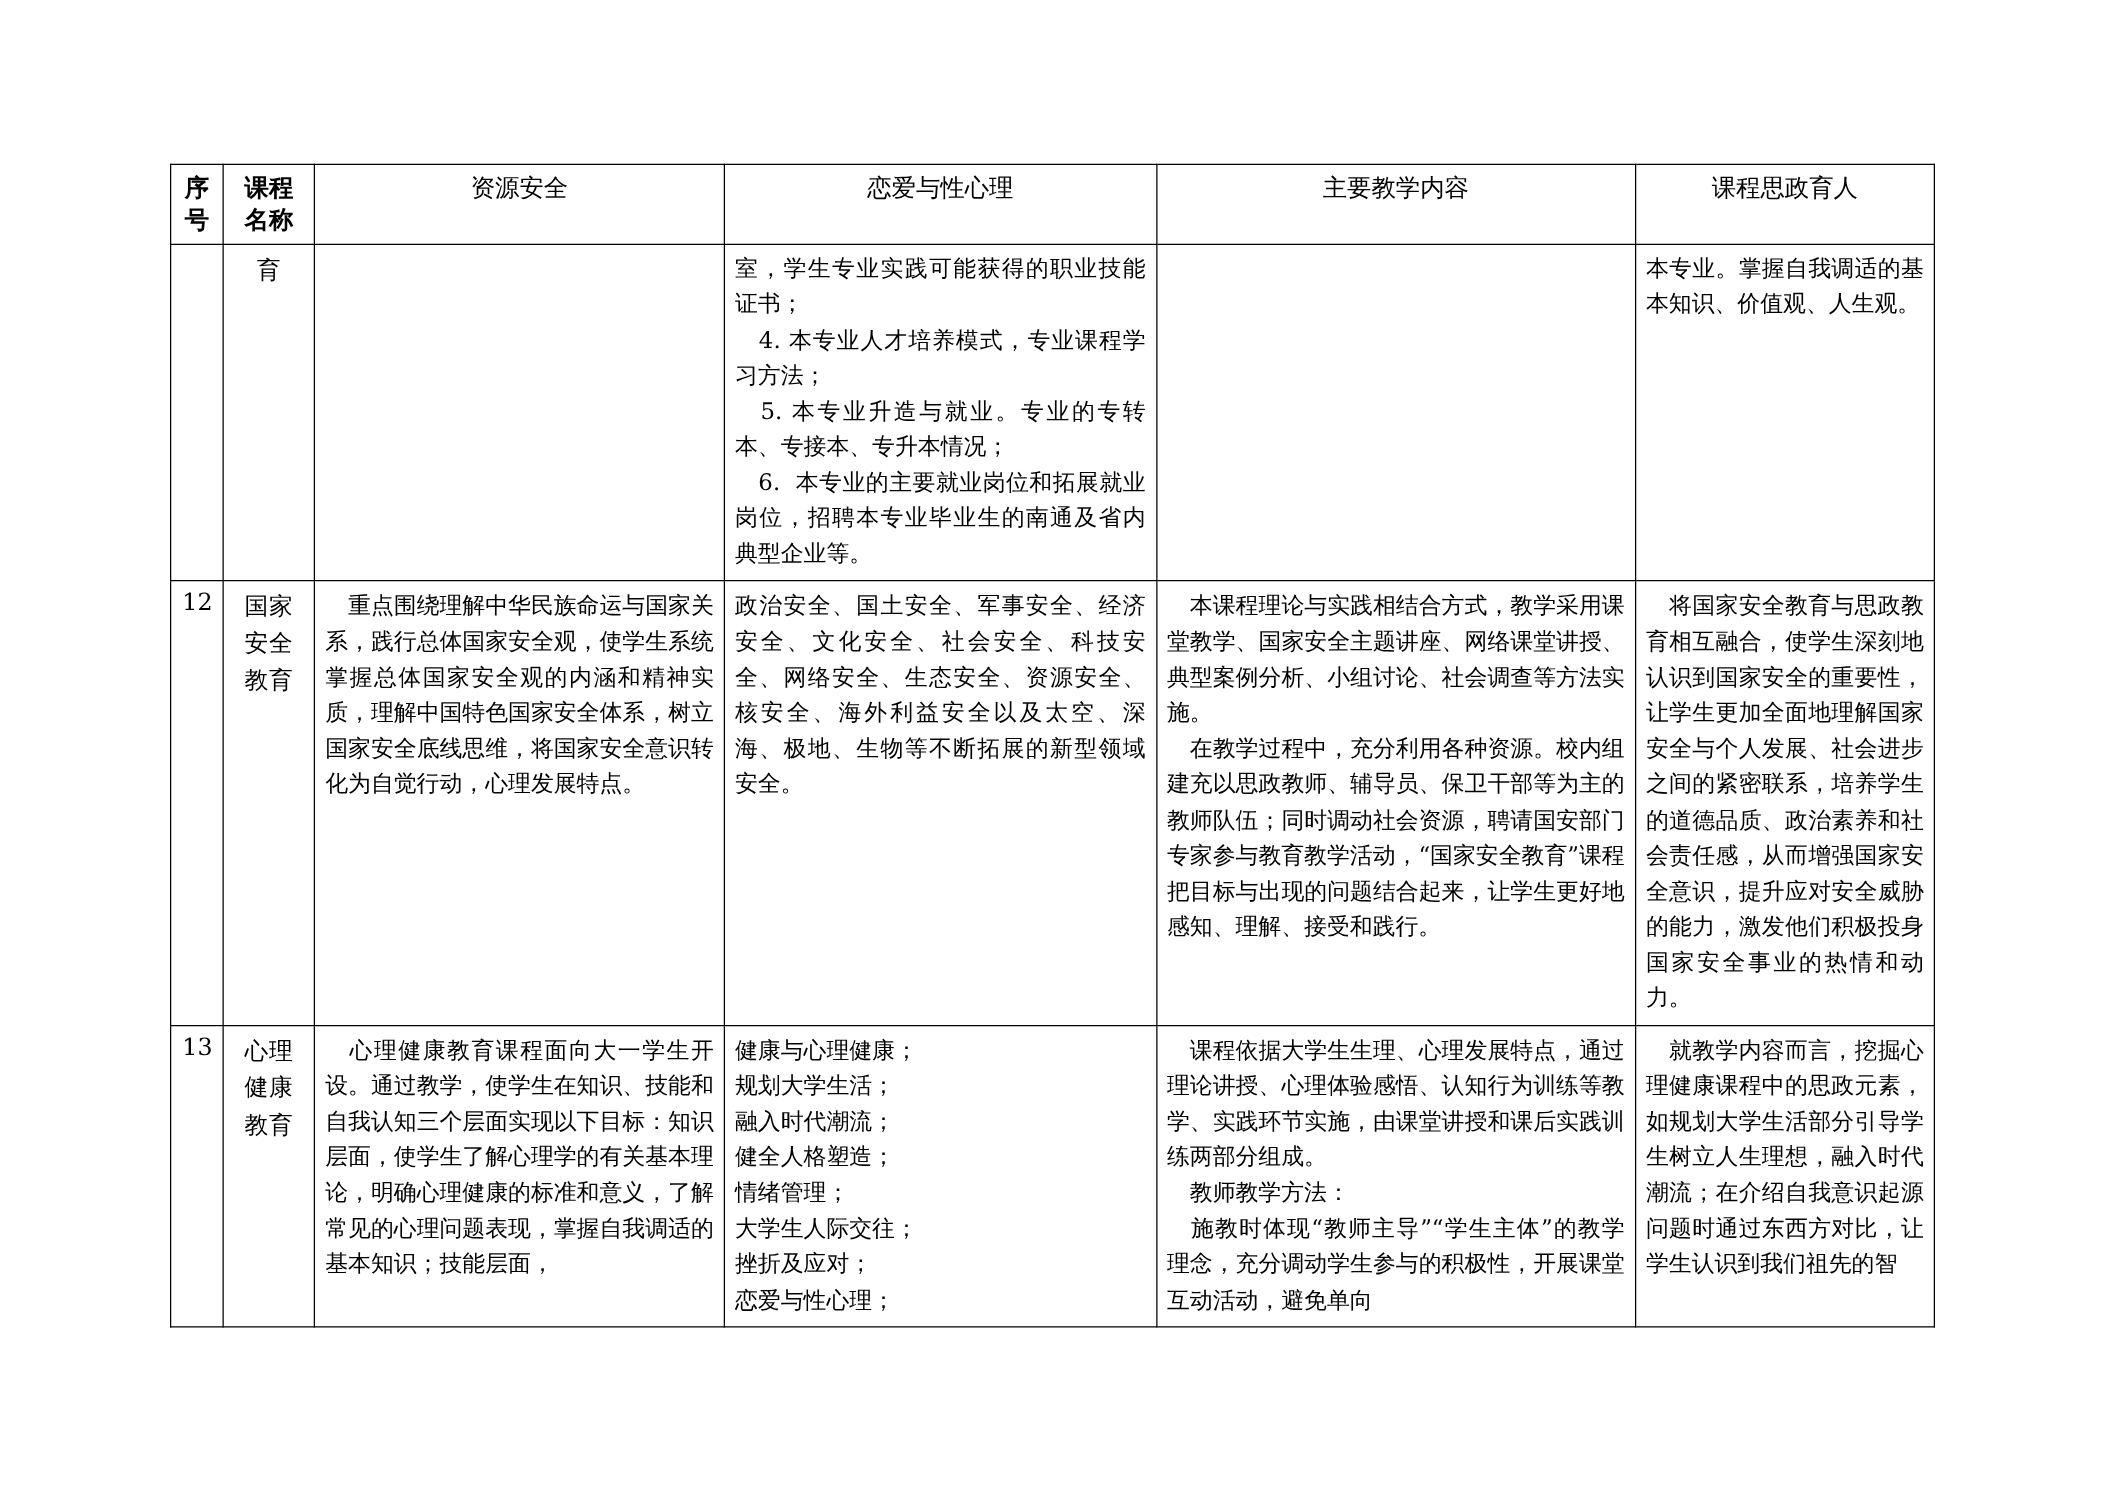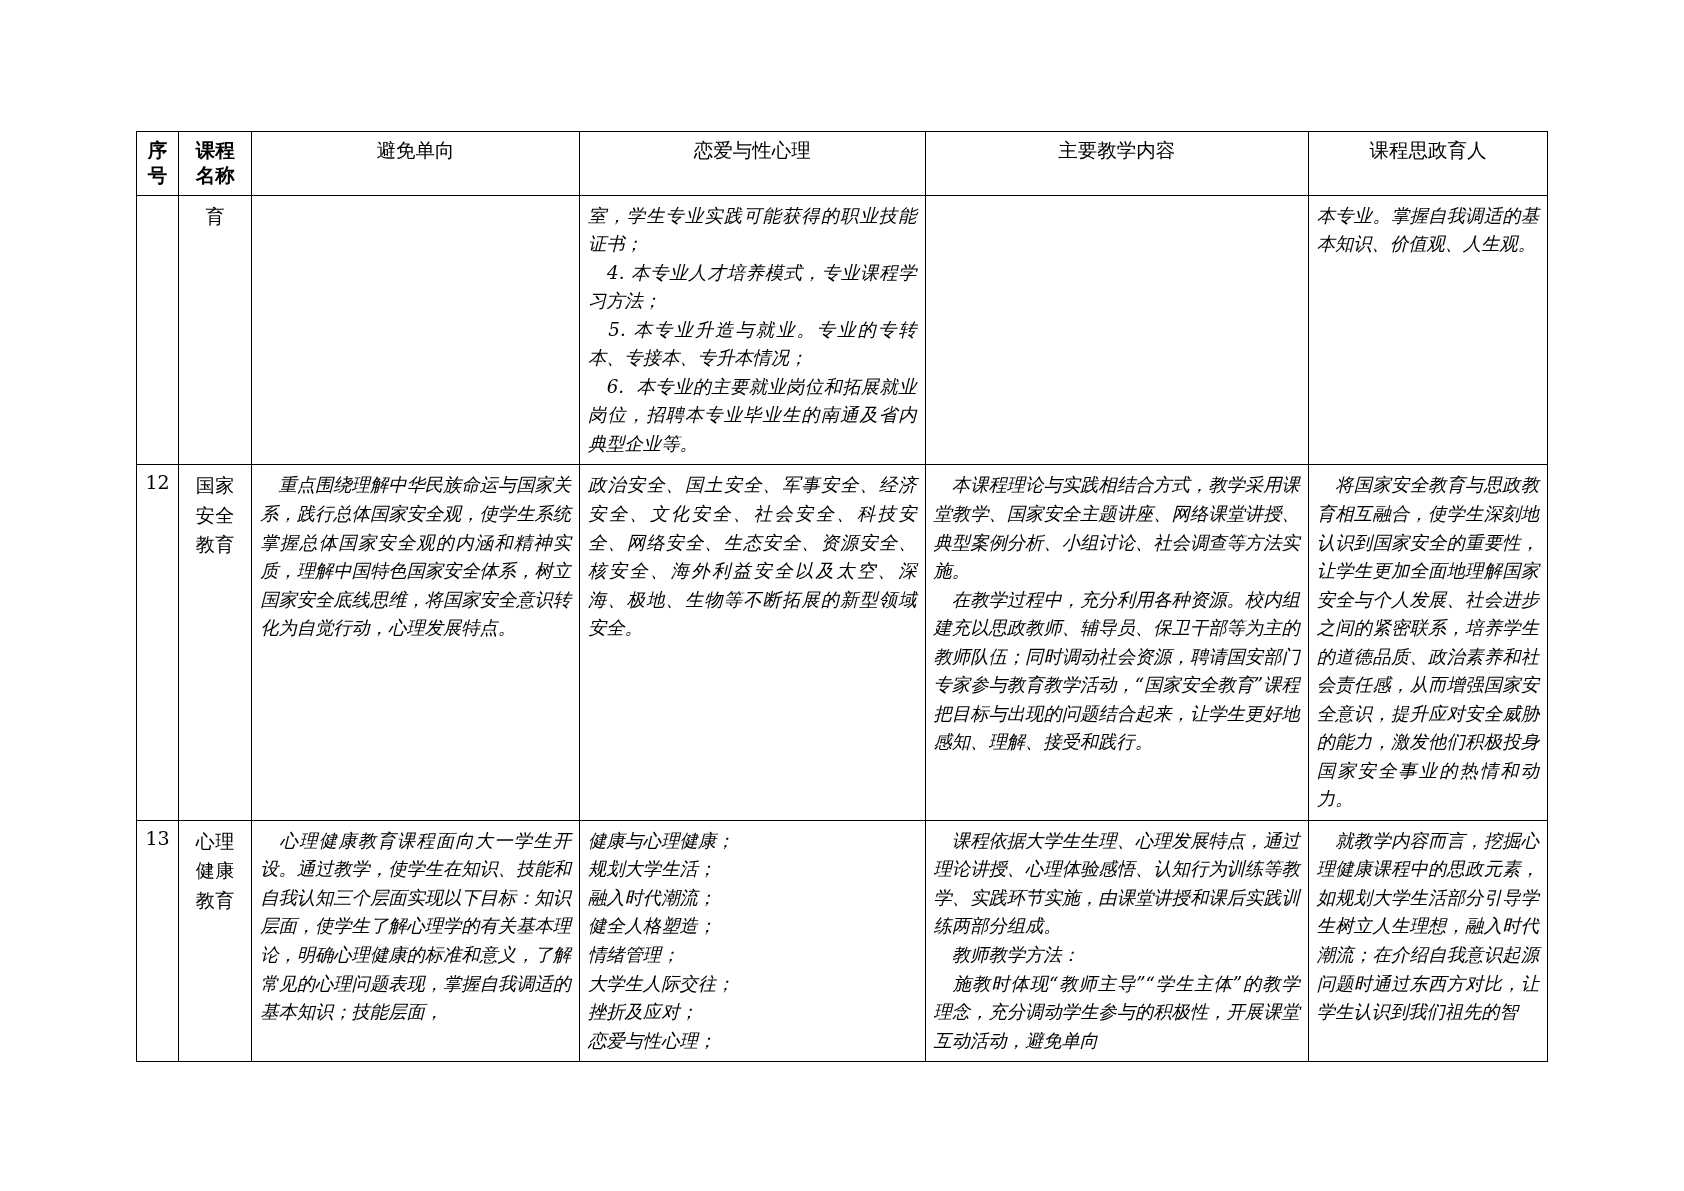--- a/index.html
+++ b/index.html
@@ -52,40 +52,39 @@
     line-height: 1.35;
     padding-top: 10px;
     padding-bottom: 10px;
   }
   .hdr-two-line {
     font-weight: bold;
     font-size: 19.5px;
     line-height: 1.3;
   }
   td.cell-no {
-    text-align: center;
+    text-align: right;
     vertical-align: middle;
     font-size: 19px;
   }
   td.cell-name {
     text-align: center;
     vertical-align: middle;
     font-size: 19px;
     line-height: 1.55;
     letter-spacing: 0.5px;
   }
   td.cell-name .nm {
     display: block;
   }
   td.body-cell {
     font-size: 18.3px;
     line-height: 1.56;
     text-align: justify;
     text-justify: inter-character;
-    font-style: italic;
   }
   .para {
     margin: 0;
     white-space: pre-wrap;
   }
   .vmid {
     vertical-align: middle;
   }
   .page-number {
     position: absolute;
@@ -114,21 +113,21 @@
     <thead>
       <tr>
         <td>
           <div class="hdr-two-line">序</div>
           <div class="hdr-two-line">号</div>
         </td>
         <td>
           <div class="hdr-two-line">课程</div>
           <div class="hdr-two-line">名称</div>
         </td>
-        <td>避免单向</td>
+        <td>资源安全</td>
         <td>恋爱与性心理</td>
         <td>主要教学内容</td>
         <td>课程思政育人</td>
       </tr>
     </thead>
     <tbody>
 
       <tr>
         <td class="cell-no"></td>
         <td class="cell-name">

